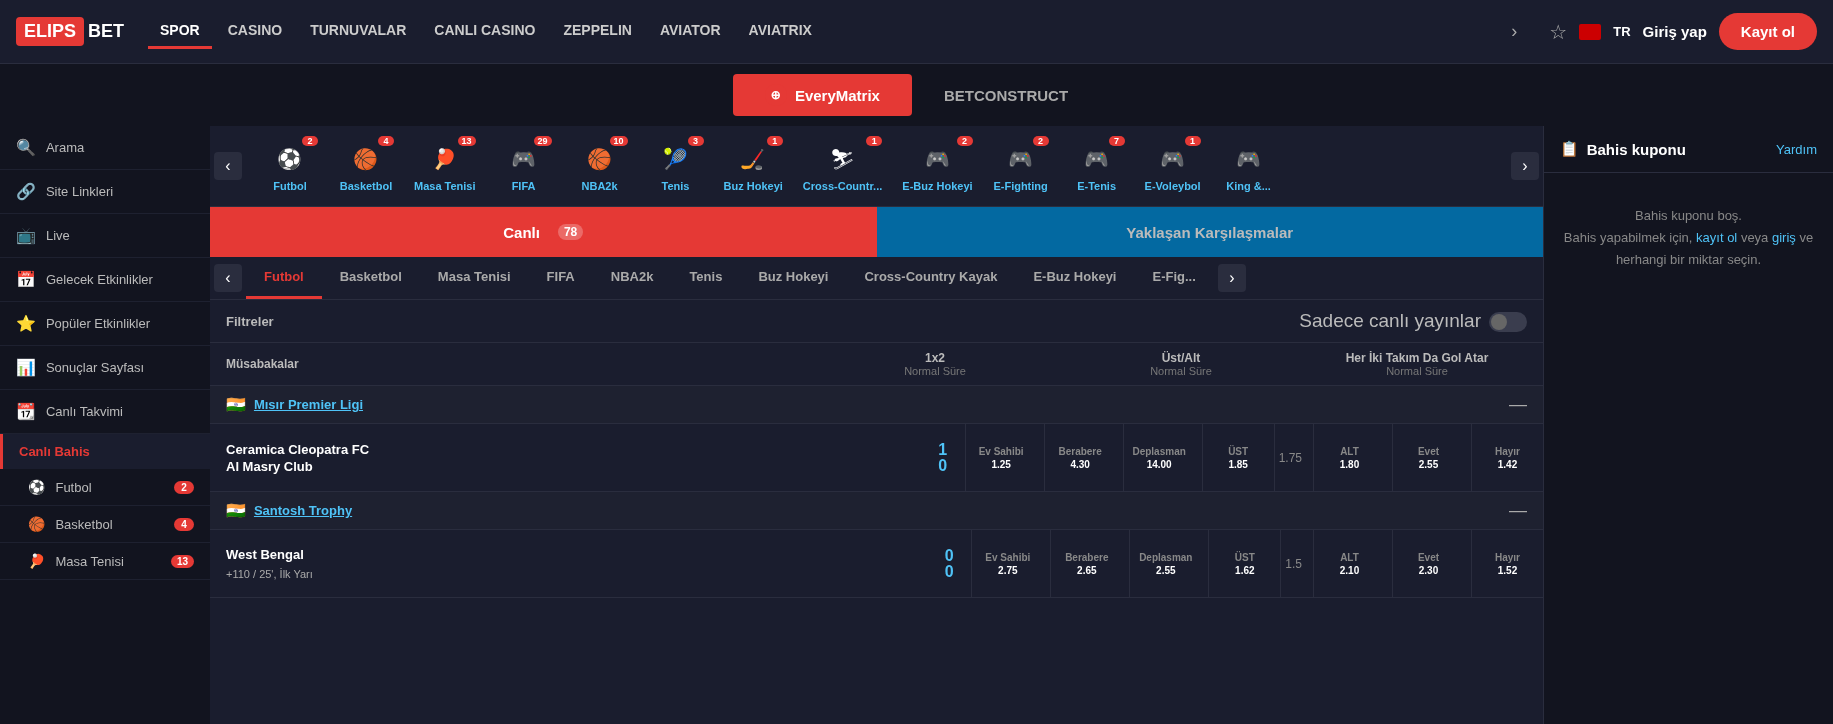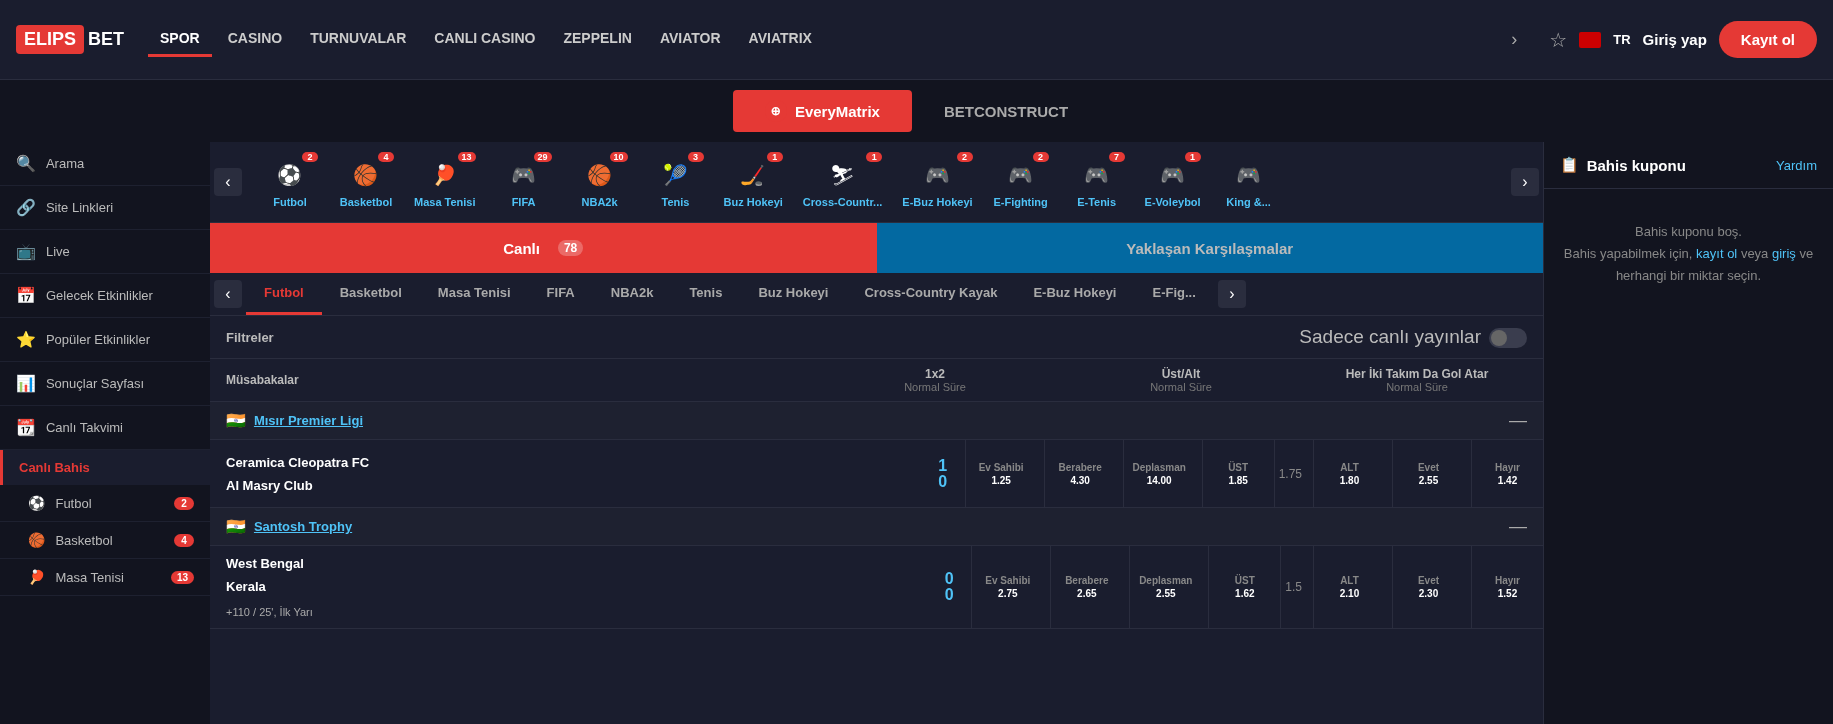--- a/index.html
+++ b/index.html
@@ -1,19 +1,19 @@
 <!DOCTYPE html>
 <html><head>
   <meta charset="utf-8">
   <style>
     * { box-sizing: border-box; margin: 0; padding: 0; }
     body { font-family: 'Segoe UI', Arial, sans-serif; background: #1a1d2e; color: #fff; font-size: 13px; overflow-x: hidden; }
 
     
-    .header { display: flex; align-items: center; background: #1a1d2e; height: 80px; padding: 0 16px; gap: 24px; border-bottom: 1px solid #2a2d3e; }
+    .header { display: flex; align-items: center; background: #1a1d2e; height: 64px; padding: 0 16px; gap: 24px; border-bottom: 1px solid #2a2d3e; }
     .logo { display: flex; align-items: center; gap: 4px; }
     .logo-elips { background: #e53935; color: #fff; font-weight: 900; font-size: 18px; padding: 4px 8px; border-radius: 4px; }
     .logo-bet { color: #fff; font-weight: 900; font-size: 18px; }
     .nav { display: flex; align-items: center; gap: 4px; flex: 1; }
     .nav-item { color: #ccc; padding: 8px 12px; cursor: pointer; font-weight: 600; font-size: 14px; text-transform: uppercase; white-space: nowrap; border-bottom: 3px solid transparent; }
     .nav-item.active { color: #fff; border-bottom: 3px solid #e53935; }
     .nav-arrow { color: #aaa; font-size: 18px; cursor: pointer; padding: 0 8px; }
     .header-right { display: flex; align-items: center; gap: 12px; margin-left: auto; }
     .giri-btn { color: #fff; background: transparent; border: none; font-size: 15px; font-weight: 600; cursor: pointer; }
     .kayit-btn { background: #e53935; color: #fff; border: none; border-radius: 20px; padding: 10px 22px; font-size: 15px; font-weight: 700; cursor: pointer; }
@@ -82,21 +82,21 @@
     .th-group3 { display: flex; flex-direction: column; align-items: center; min-width: 220px; }
 
     
     .league-row { display: flex; align-items: center; padding: 8px 16px; background: #1e2130; border-bottom: 1px solid #2a2d3e; gap: 8px; }
     .league-flag { font-size: 16px; }
     .league-name { color: #4fc3f7; font-size: 13px; font-weight: 600; cursor: pointer; text-decoration: underline; }
     .league-collapse { margin-left: auto; color: #aaa; font-size: 18px; cursor: pointer; }
 
     
     .match-row { display: flex; align-items: stretch; padding: 0; background: #1a1d2e; border-bottom: 1px solid #2a2d3e; min-height: 68px; }
-    .match-info { flex: 2; padding: 10px 16px; display: flex; flex-direction: column; justify-content: center; gap: 8px; }
+    .match-info { flex: 2; padding: 10px 16px; display: flex; flex-direction: column; justify-content: center; gap: 2px; }
     .match-teams { font-size: 13px; font-weight: 600; color: #fff; }
     .match-time { font-size: 11px; color: #aaa; margin-top: 4px; }
     .match-score { display: flex; flex-direction: column; align-items: center; justify-content: center; padding: 0 8px; min-width: 30px; }
     .score-val { font-size: 16px; font-weight: 900; color: #4fc3f7; line-height: 1; }
     .odds-group { display: flex; align-items: stretch; }
     .odds-cell { display: flex; flex-direction: column; align-items: center; justify-content: center; min-width: 72px; padding: 4px 6px; border-left: 1px solid #2a2d3e; cursor: pointer; margin-left: 7px; }
     .odds-label { font-size: 10px; color: #888; font-weight: 600; margin-bottom: 2px; }
     .odds-val { font-size: 10px; font-weight: 700; color: #fff; }
     .odds-separator { color: #888; font-size: 12px; display: flex; align-items: center; padding: 0 4px; border-left: 1px solid #2a2d3e; }
 
@@ -371,21 +371,20 @@
 
     <div class="league-row">
       <span class="league-flag">🇮🇳</span>
       <span class="league-name">Santosh Trophy</span>
       <span class="league-collapse">—</span>
     </div>
 
     <div class="match-row">
       <div class="match-info">
         <div class="match-teams">West Bengal</div>
-        <div class="match-teams">Kerala</div>
         <div class="match-time">+110 / 25', İlk Yarı</div>
       </div>
       <div class="match-score">
         <span class="score-val">0</span>
         <span class="score-val">0</span>
       </div>
       <div class="odds-group">
         <div class="odds-cell">
           <span class="odds-label">Ev Sahibi</span>
           <span class="odds-val">2.75</span>

